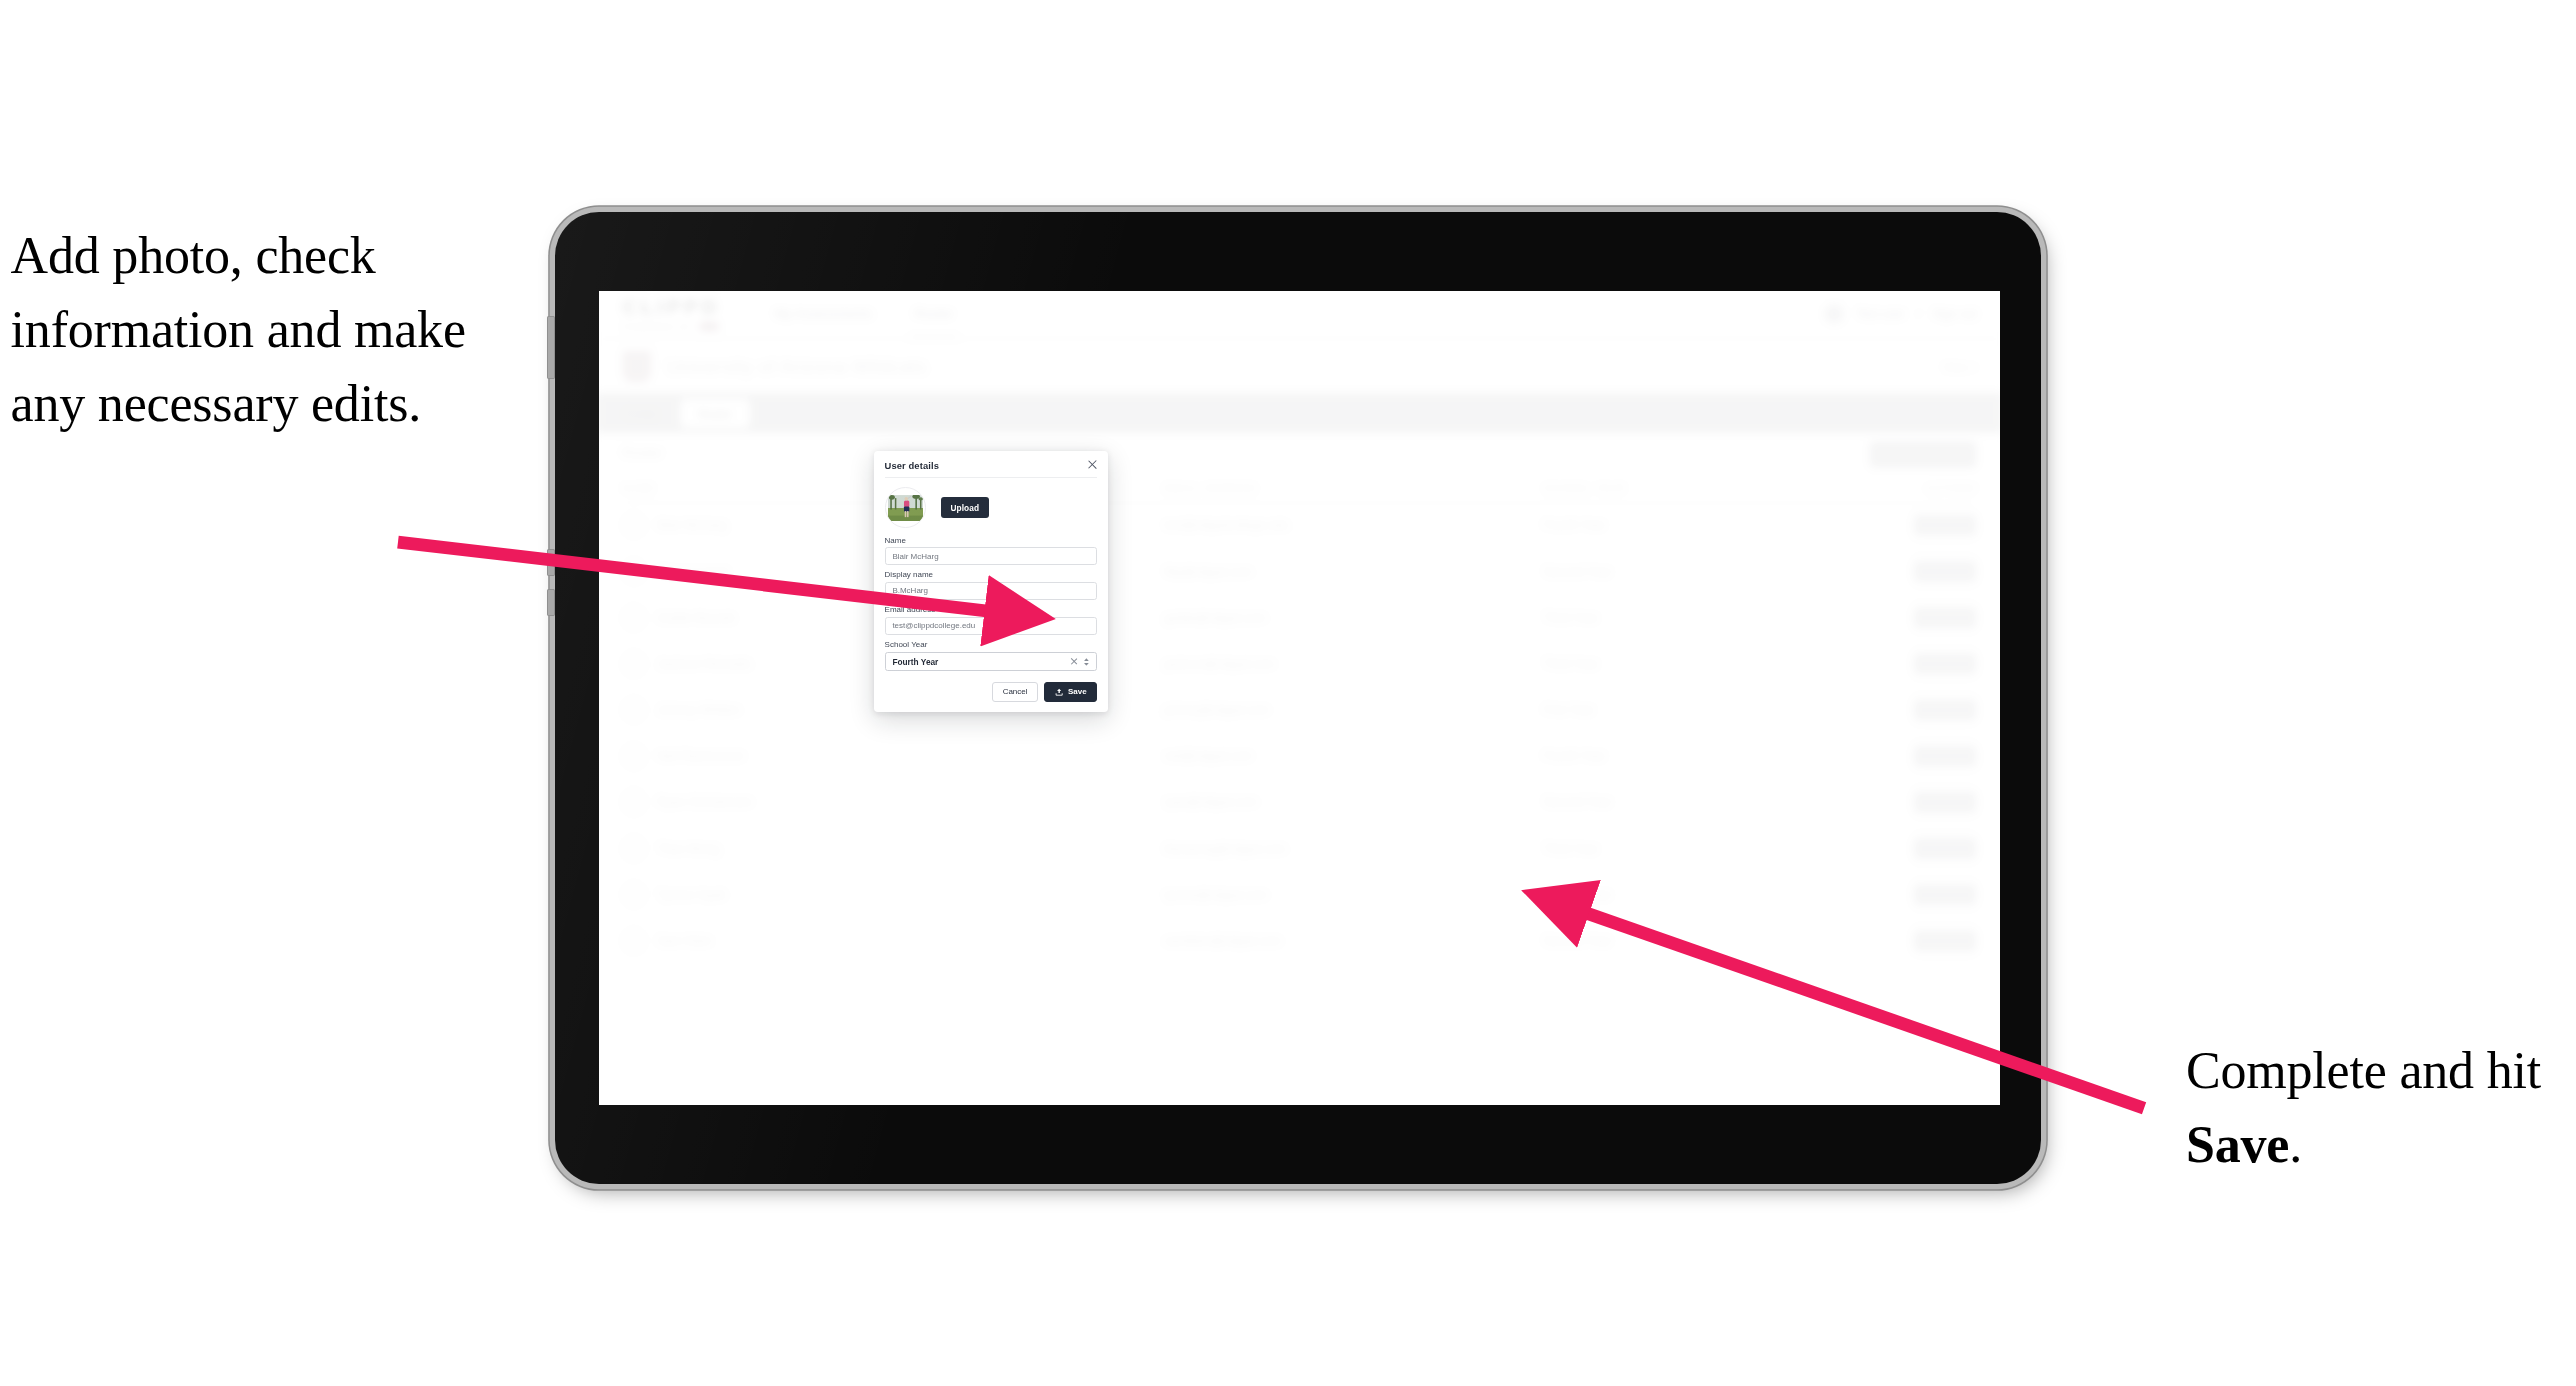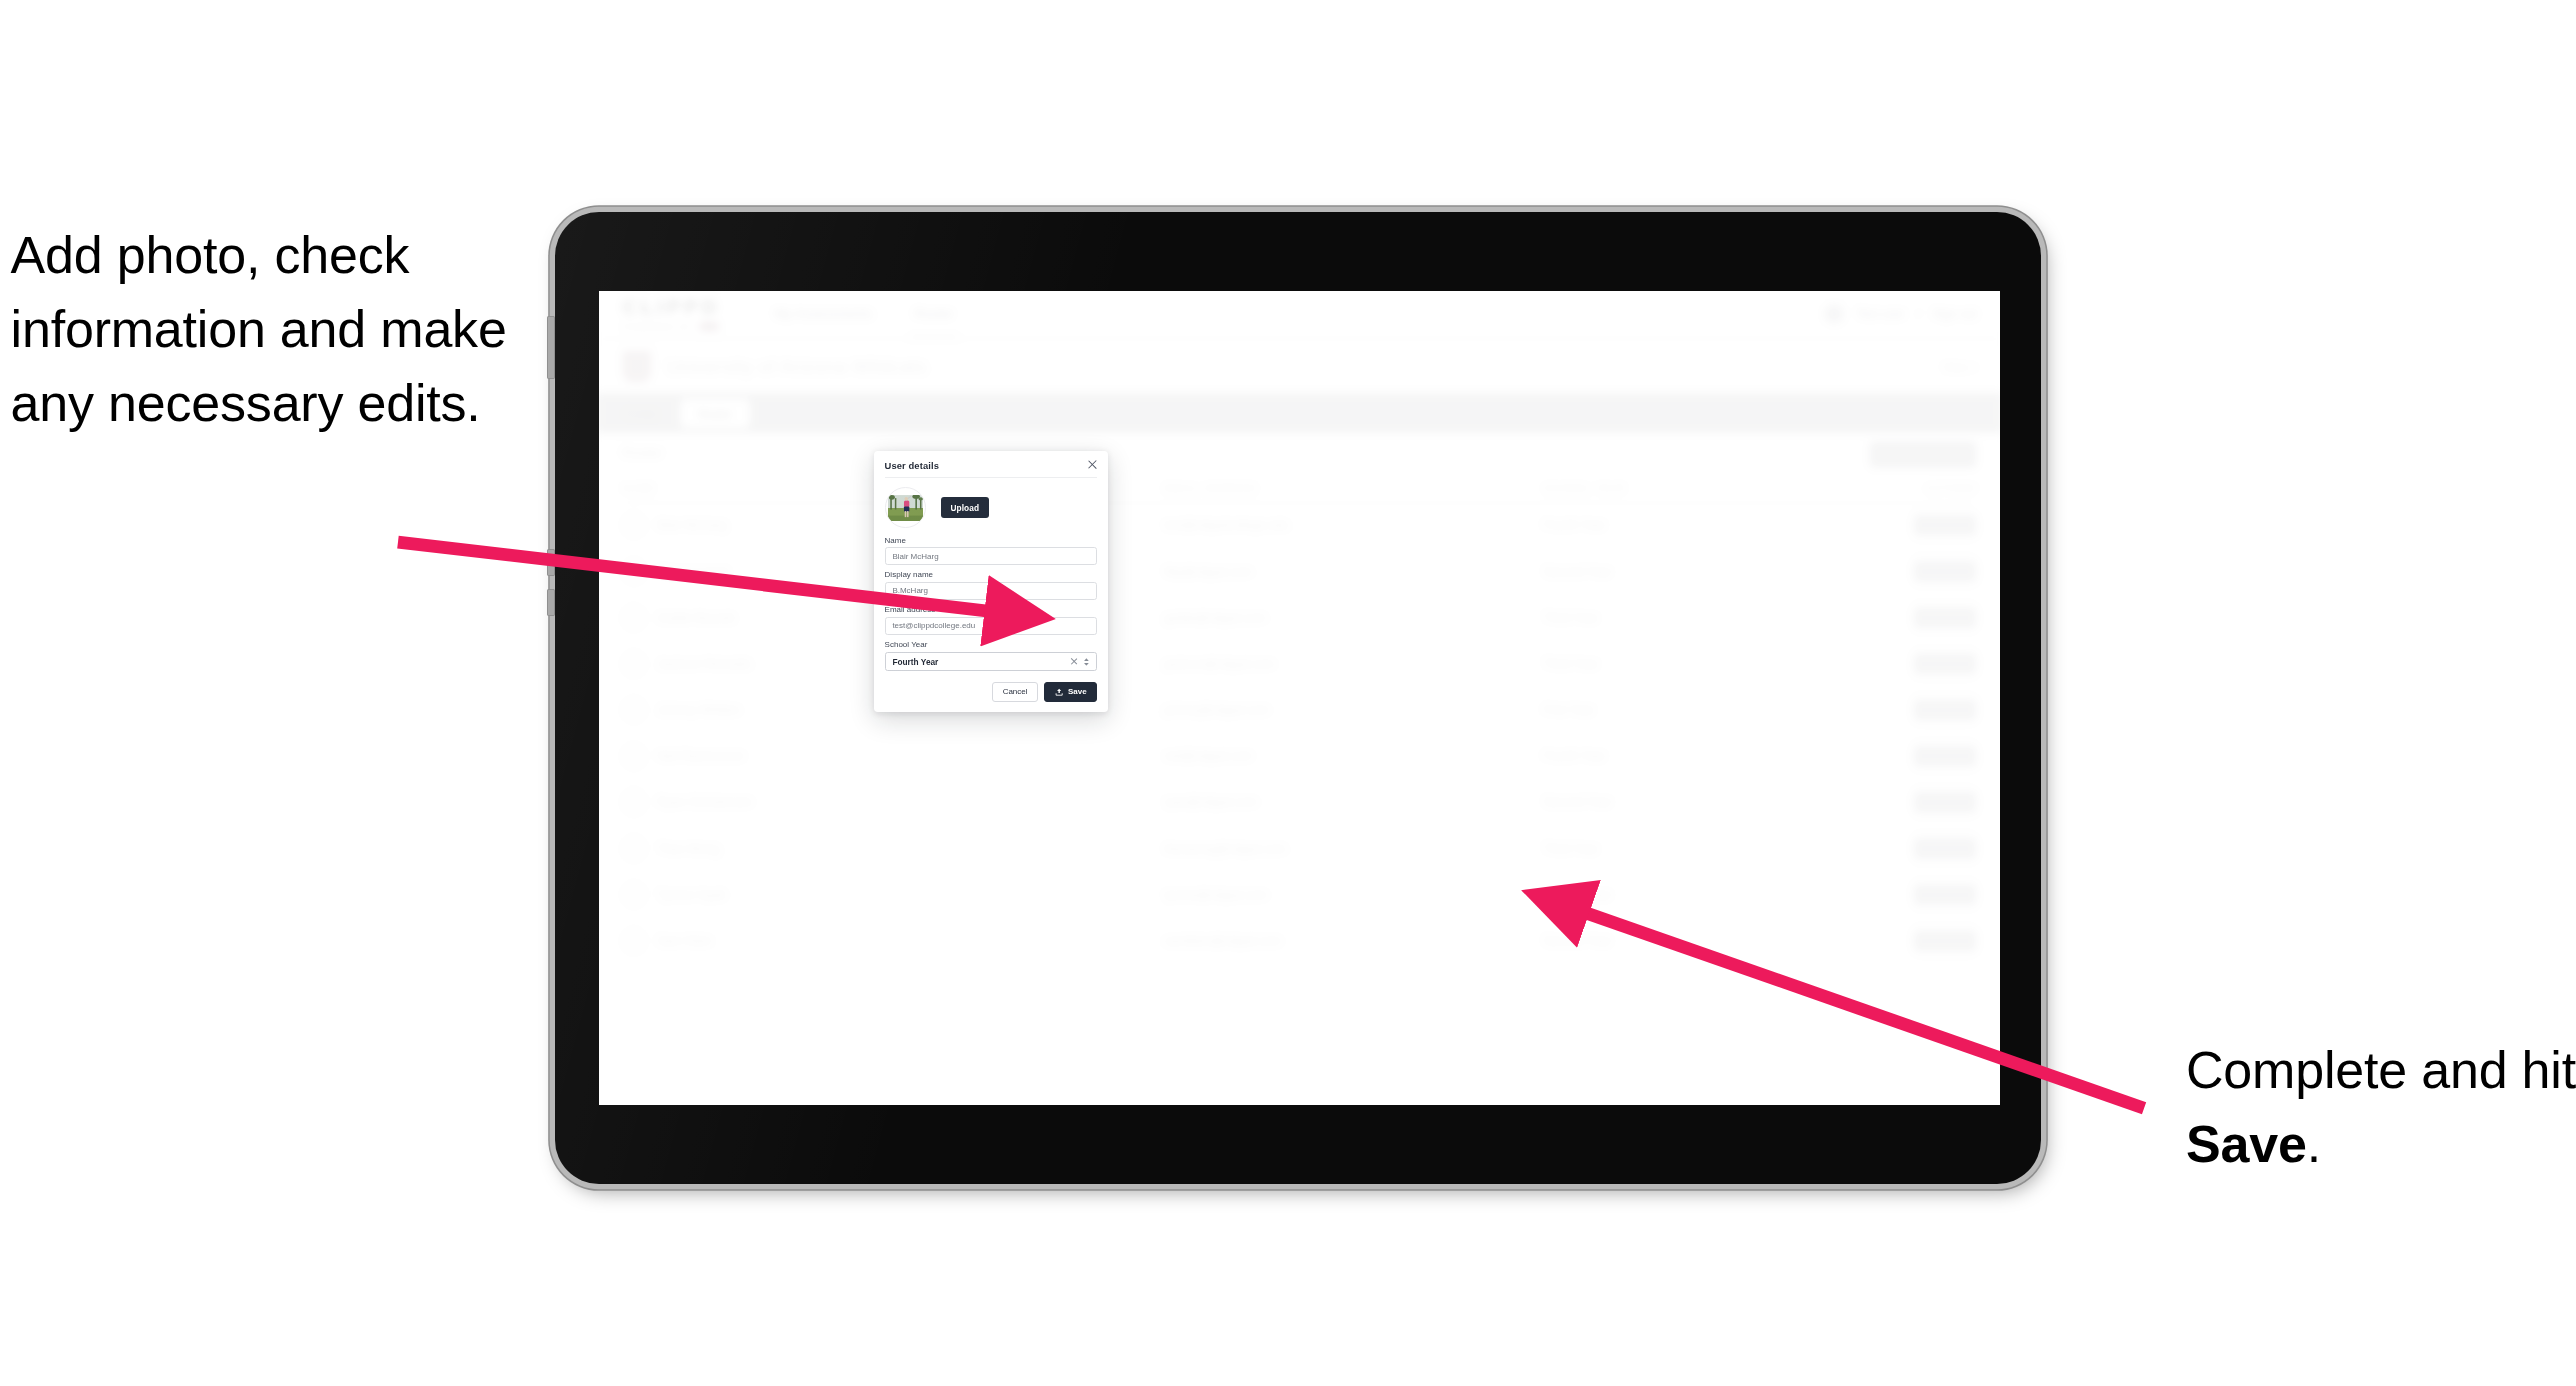--- a/index.html
+++ b/index.html
@@ -16,21 +16,21 @@
     position: relative;
     width: 2576px;
     height: 1386px;
     background: #ffffff;
   }
 
   
   .caption {
     position: absolute;
     color: #000000;
-    font-family: Liberation Sans, sans-serif;
+    font-family: Liberation Serif, serif;
     font-weight: 400;
     letter-spacing: -0.2px;
   }
   .caption-left {
     left: 10.6px;
     top: 219px;
     width: 513px;
     font-size: 52px;
     line-height: 1.42;
   }

